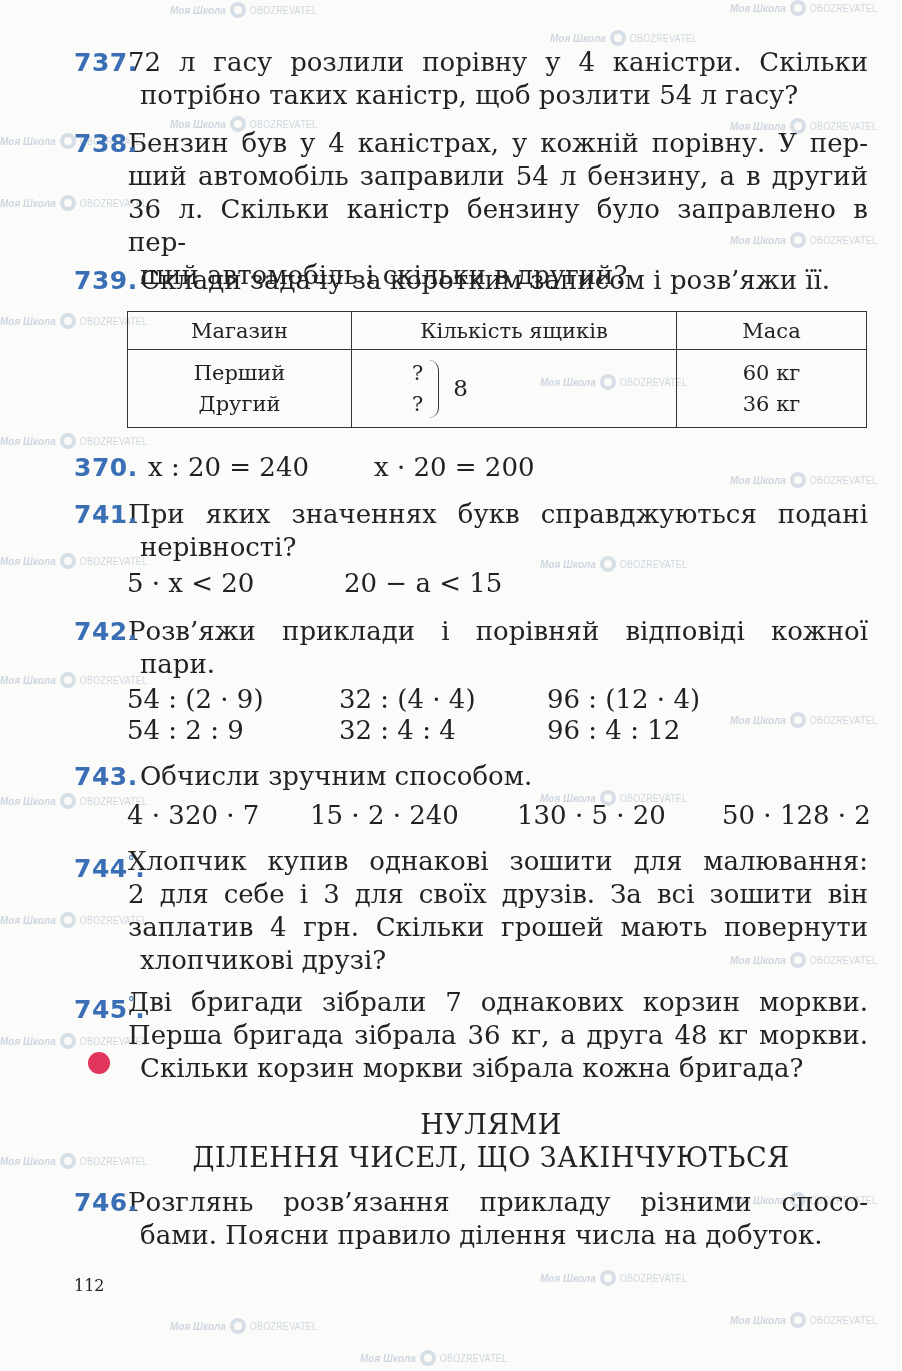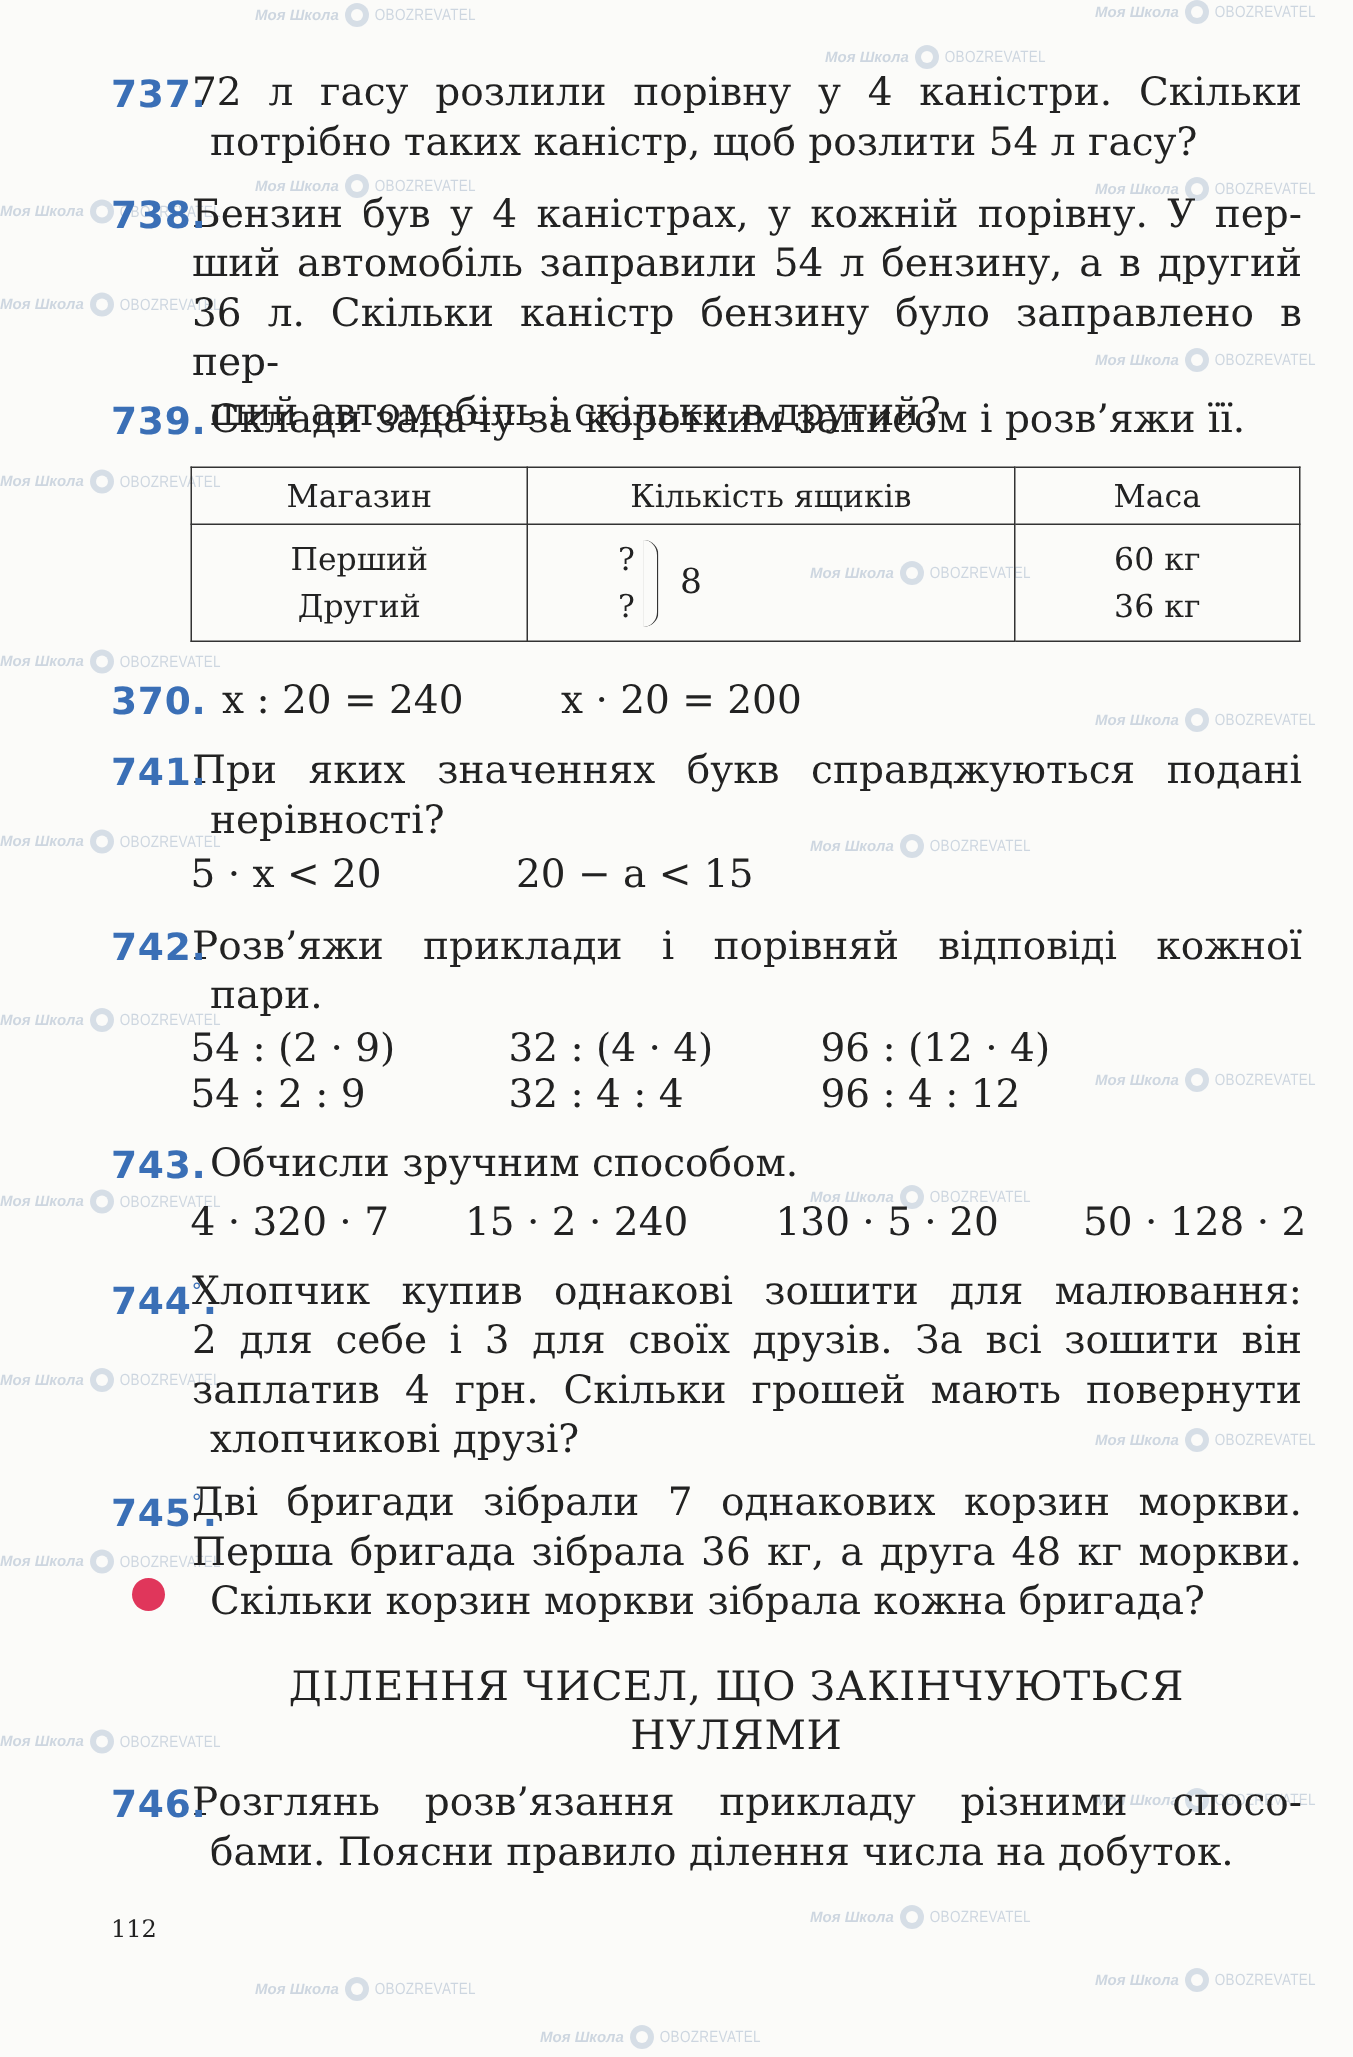--- a/index.html
+++ b/index.html
@@ -311,22 +311,22 @@
     <span class="num"><span>745</span><sup>°</sup><span class="dot">.</span></span>
     <div class="text">
       <span class="just">Дві бригади зібрали 7 однакових корзин моркви.</span>
       <span class="just">Перша бригада зібрала 36 кг, а друга 48 кг моркви.</span>
       <span class="line">Скільки корзин моркви зібрала кожна бригада?</span>
     </div>
   </div>
   <div class="bullet"></div>
 
   <div class="heading">
+    <div>НУЛЯМИ</div>
     <div>ДІЛЕННЯ ЧИСЕЛ, ЩО ЗАКІНЧУЮТЬСЯ</div>
-    <div>НУЛЯМИ</div>
   </div>
 
   <div class="ex" style="top:1186px">
     <span class="num"><span>746</span><span class="dot">.</span></span>
     <div class="text">
       <span class="just">Розглянь розв’язання прикладу різними спосо-</span>
       <span class="line">бами. Поясни правило ділення числа на добуток.</span>
     </div>
   </div>
 

